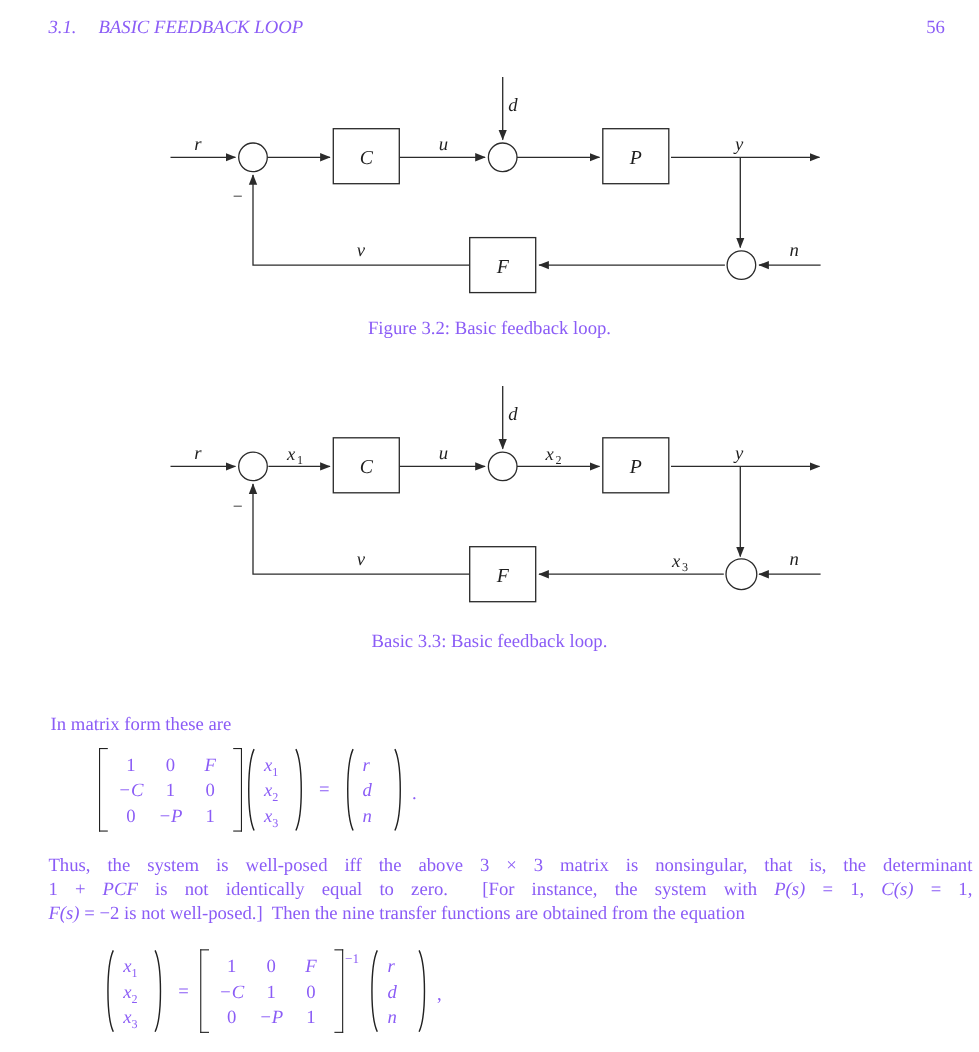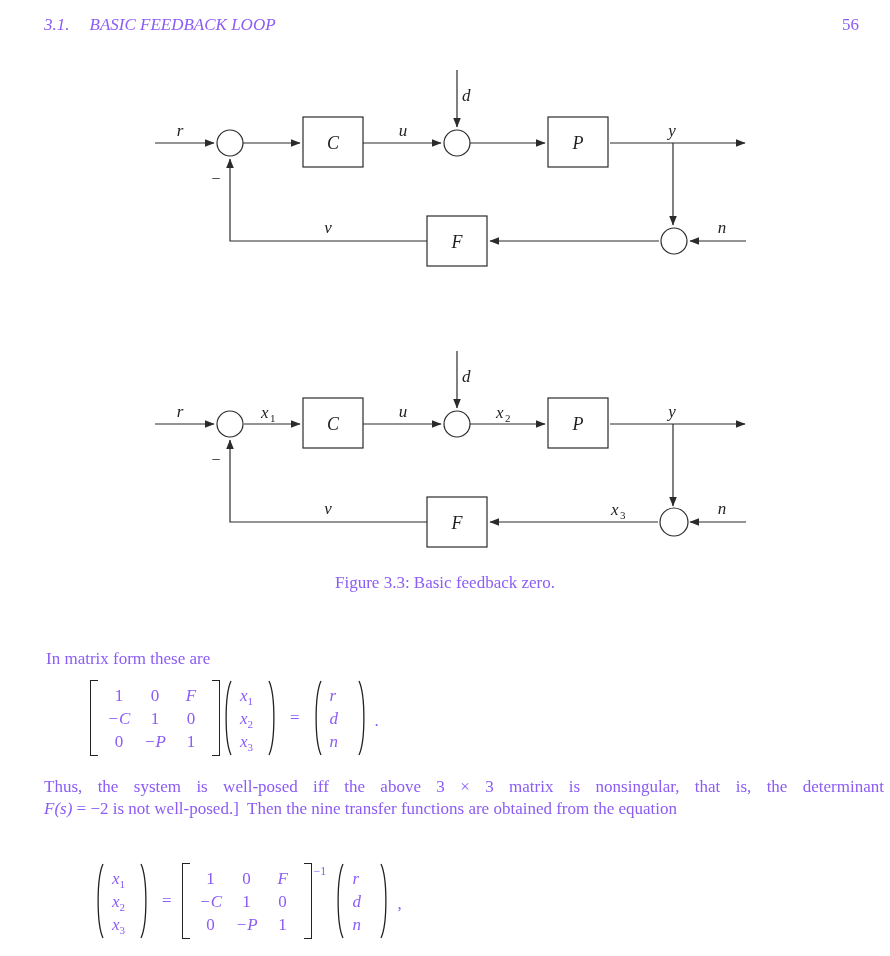--- a/index.html
+++ b/index.html
@@ -87,20 +87,21 @@
       <text class="lbl" x="462" y="101">d</text>
       <text class="lbl" x="672" y="136" text-anchor="middle">y</text>
       <text class="lbl" x="722" y="233" text-anchor="middle">n</text>
       <text class="lbl" x="328" y="233" text-anchor="middle">v</text>
       <text class="mns" x="216" y="184">−</text>
       <text class="blk" x="333" y="149">C</text>
       <text class="blk" x="578" y="149">P</text>
       <text class="blk" x="457" y="248">F</text>
     </g>
   </svg>
+  <div class="caption" style="top:289px">Figure 3.2: Basic feedback loop.</div>
 
   <svg class="fig" style="top:341px" width="890" height="228" viewBox="0 341 890 228">
     <defs>
       <marker id="ah33" markerUnits="userSpaceOnUse" markerWidth="10" markerHeight="9" refX="9" refY="4.5" orient="auto-start-reverse">
         <path d="M0,0.7 L9.6,4.5 L0,8.3 Z" fill="#2b2b2b"></path>
       </marker>
     </defs>
     <g stroke="#2b2b2b" stroke-width="1.2" fill="none">
       <line x1="155" y1="424" x2="214" y2="424" marker-end="url(#ah33)"></line>
       <line x1="244" y1="424" x2="300" y2="424" marker-end="url(#ah33)"></line>
@@ -131,21 +132,21 @@
       <text class="lbl" x="611" y="515">x</text>
       <text class="ssub" x="620" y="519">3</text>
       <text class="lbl" x="722" y="514" text-anchor="middle">n</text>
       <text class="lbl" x="328" y="514" text-anchor="middle">v</text>
       <text class="mns" x="216" y="465">−</text>
       <text class="blk" x="333" y="430">C</text>
       <text class="blk" x="578" y="430">P</text>
       <text class="blk" x="457" y="529">F</text>
     </g>
   </svg>
-  <div class="caption" style="top:573px">Figure 3.3: Basic feedback zero.</div>
+  <div class="caption" style="top:573px">Basic 3.3: Basic feedback loop.</div>
 
   <div class="intro">In matrix form these are</div>
 
   <div class="equation" style="left:90px; top:679px">
     <div class="sqb l"></div>
     <div class="mat">
       <span class="mc">1</span>
       <span class="mc">0</span>
       <span class="mc mi">F</span>
       <span class="mc mi">−C</span>
@@ -177,20 +178,21 @@
       <span class="vc mi">n</span>
     </div>
     <svg class="par" width="13" height="78" viewBox="0 0 13 78">
         <path d="M2,2 C8.5,16 8.5,62 2,76" fill="none" stroke="#222" stroke-width="1.3"></path>
       </svg>
     <span class="punct">.</span>
   </div>
 
   <div class="para">
     <div class="ln"><span>Thus, the system is well-posed iff the above 3 × 3 matrix is nonsingular, that is, the determinant</span></div>
+    <div class="ln"><span>1 + </span><span class="it">PCF</span><span> is not identically equal to zero.  [For instance, the system with </span><span class="it">P(s)</span><span> = 1, </span><span class="it">C(s)</span><span> = 1,</span></div>
     <div class="ln last"><span class="it">F(s)</span><span> = −2 is not well-posed.]  Then the nine transfer functions are obtained from the equation</span></div>
   </div>
 
   <div class="equation" style="left:92px; top:862px">
     <svg class="par" width="13" height="78" viewBox="0 0 13 78">
         <path d="M11,2 C4.5,16 4.5,62 11,76" fill="none" stroke="#222" stroke-width="1.3"></path>
       </svg>
     <div class="vec">
       <span class="vc"><i>x</i><sub>1</sub></span>
       <span class="vc"><i>x</i><sub>2</sub></span>

